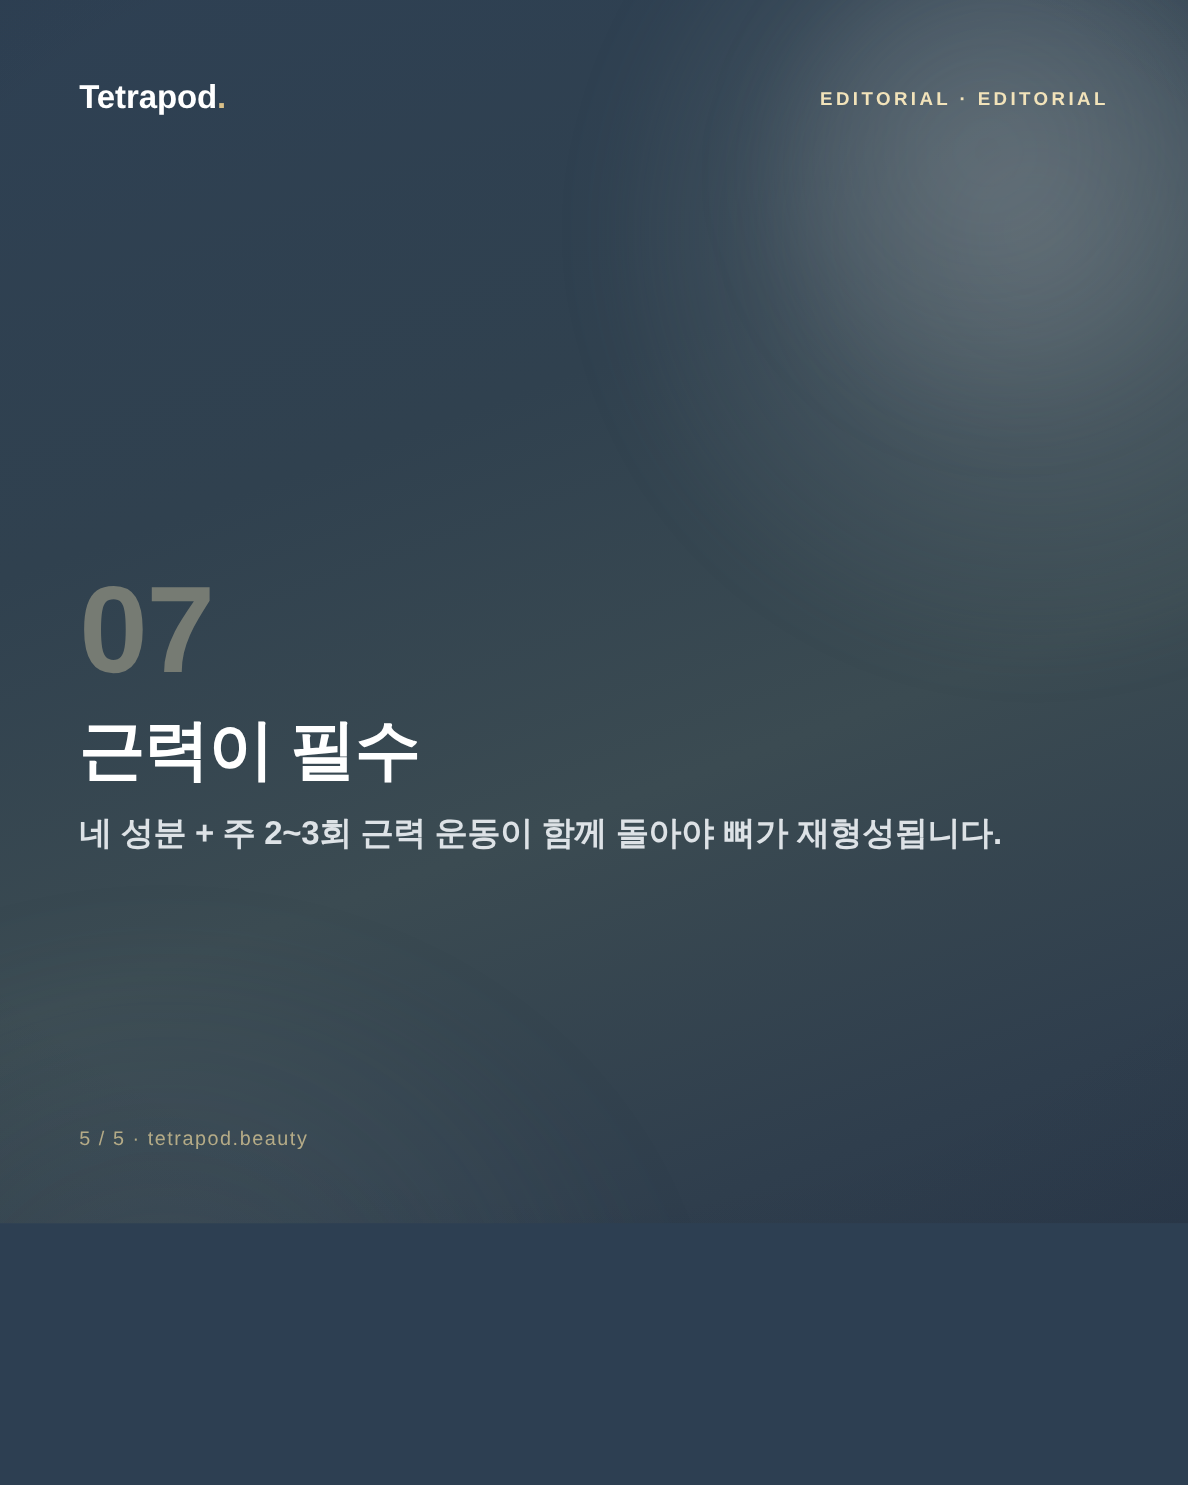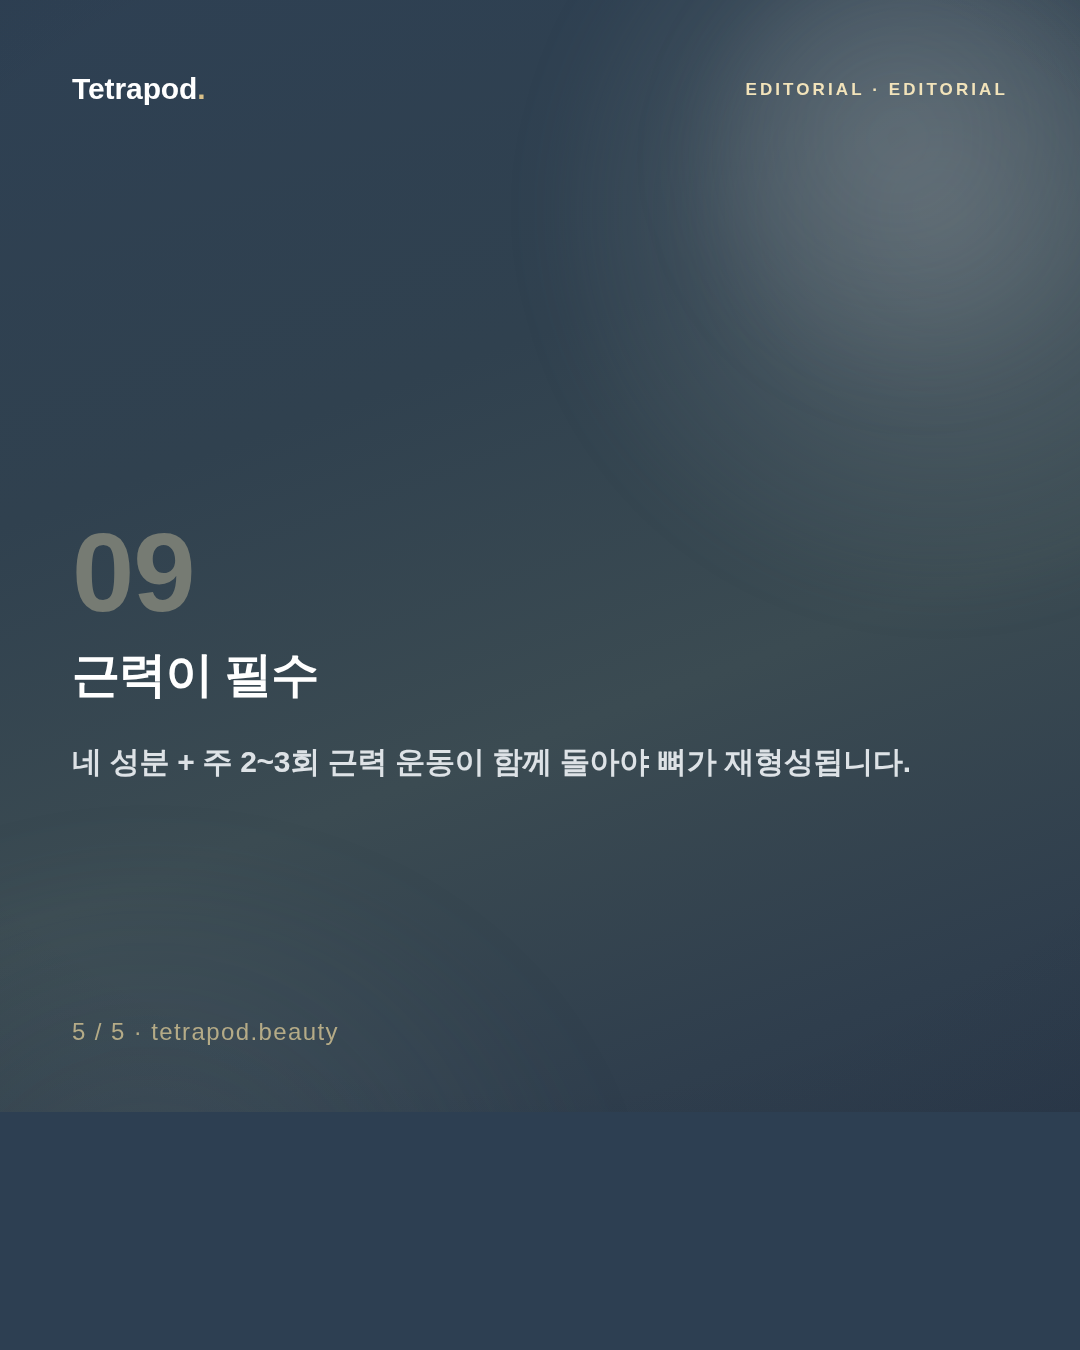--- a/index.html
+++ b/index.html
@@ -101,41 +101,41 @@
   }
   .kicker-number{
     font-size:112px;
     font-weight:700;
     color:#767b73;
     line-height:0.95;
     letter-spacing:-1px;
     margin-bottom:22px;
   }
   .headline{
-    font-size:48px;
+    font-size:60px;
     font-weight:700;
     color:#ffffff;
     line-height:1.12;
     letter-spacing:-1.2px;
-    margin-bottom:38px;
+    margin-bottom:20px;
   }
   .subhead{
     font-size:30px;
     font-weight:700;
     color:#dde2e6;
     line-height:1.45;
     letter-spacing:-0.3px;
   }
 
   
   .footer{
     position:absolute;
     left:72px; bottom:68px;
     z-index:3;
-    font-size:24px;
+    font-size:18px;
     font-weight:400;
     color:#b5ab87;
     letter-spacing:1.4px;
     line-height:1;
     white-space:nowrap;
   }
 </style>
 </head>
 <body>
 
@@ -145,20 +145,20 @@
   <div class="glow-topright-core"></div>
   <div class="glow-bottomleft"></div>
   <div class="vignette"></div>
 
   <div class="header">
     <div class="logo"><span>Tetrapod</span><span class="dot">.</span></div>
     <div class="eyebrow">EDITORIAL · EDITORIAL</div>
   </div>
 
   <div class="main">
-    <div class="kicker-number">09</div>
+    <div class="kicker-number">07</div>
     <h1 class="headline">근력이 필수</h1>
     <p class="subhead">네 성분 + 주 2~3회 근력 운동이 함께 돌아야 뼈가 재형성됩니다.</p>
   </div>
 
   <div class="footer">5 / 5 · tetrapod.beauty</div>
 
 </div>
 
 </body></html>

